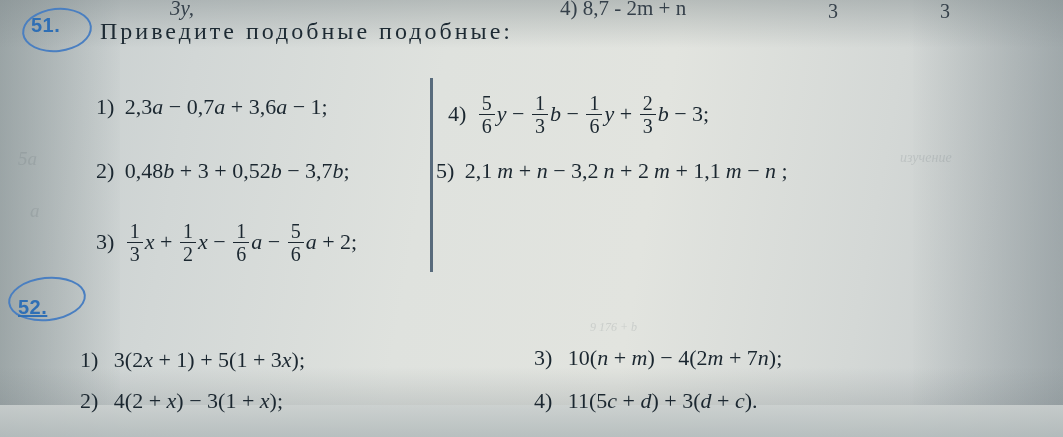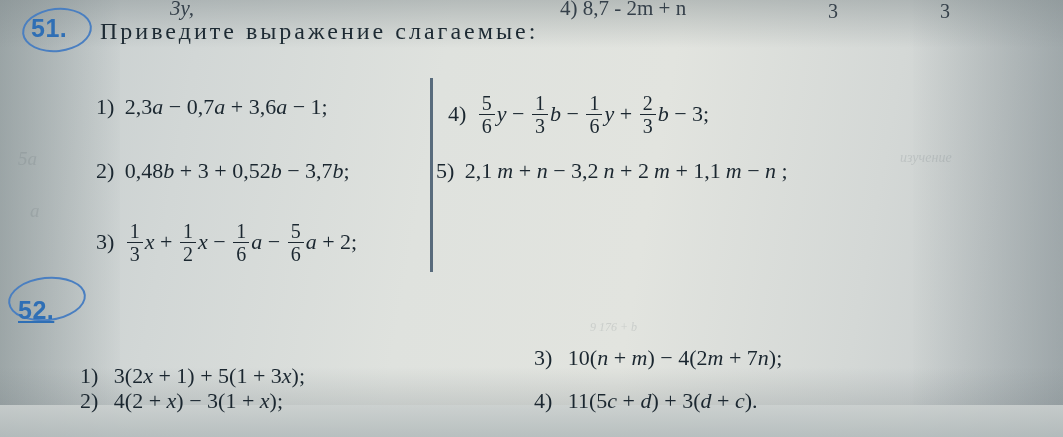--- a/index.html
+++ b/index.html
@@ -68,21 +68,21 @@
     color: #35404a;
     font-size: 21px;
   }
   .toprow .frag { position: absolute; white-space: nowrap; }
 
   
   .num-bubble {
     position: absolute;
     font-family: "Liberation Sans", sans-serif;
     font-weight: bold;
-    font-size: 25px;
+    font-size: 20px;
     color: #2f6fb5;
     letter-spacing: 0.5px;
   }
   .ellipse {
     position: absolute;
     border: 2.5px solid #4a7fc1;
     border-radius: 50%;
     transform: rotate(-6deg);
   }
 
@@ -141,21 +141,21 @@
   <div class="toprow">
     <span class="frag ital" style="left:170px; top:0;">3y,</span>
     <span class="frag" style="left:560px; top:0;">4) 8,7 - 2m + n</span>
     <span class="frag" style="left:828px; top:4px; font-size:20px;">3</span>
     <span class="frag" style="left:940px; top:4px; font-size:20px;">3</span>
   </div>
 
   <div class="ellipse" style="left:22px; top:8px; width:66px; height:40px;"></div>
   <div class="num-bubble" style="left:31px; top:14px;">51.</div>
 
-  <div class="task-title" style="left:100px; top:18px;">Приведите выражение слагаемые:</div>
+  <div class="task-title" style="left:100px; top:18px;">Приведите подобные подобные:</div>
 
   <div class="divider" style="left:430px; top:78px; height:194px;"></div>
 
   <div class="item" style="left:96px; top:94px;">
     <span>1)</span>
     <span class="sp"></span>2,3<i>a</i> − 0,7<i>a</i> + 3,6<i>a</i> − 1;
   </div>
 
   <div class="item" style="left:96px; top:158px;">
     <span>2)</span>
@@ -181,21 +181,21 @@
   <div class="item" style="left:436px; top:158px;">
     <span>5)</span>
     <span class="sp"></span>2,1<span class="sp"></span><i>m</i> + <i>n</i> − 3,2<span class="sp"></span><i>n</i> + 2<span class="sp"></span><i>m</i> + 1,1<span class="sp"></span><i>m</i> − <i>n</i> ;
   </div>
 
 
   <div class="ellipse" style="left:8px; top:277px; width:74px; height:40px;"></div>
   <div class="num-bubble" style="left:18px; top:296px;text-decoration:underline;">52.</div>
 
 
-  <div class="item" style="left:80px; top:363px;">
+  <div class="item" style="left:80px; top:347px;">
     <span>1)</span>
     <span class="sp"></span><span class="sp"></span>3(2<i>x</i> + 1) + 5(1 + 3<i>x</i>);
   </div>
 
   <div class="item" style="left:80px; top:388px;">
     <span>2)</span>
     <span class="sp"></span><span class="sp"></span>4(2 + <i>x</i>) − 3(1 + <i>x</i>);
   </div>
 
   <div class="item" style="left:534px; top:345px;">

